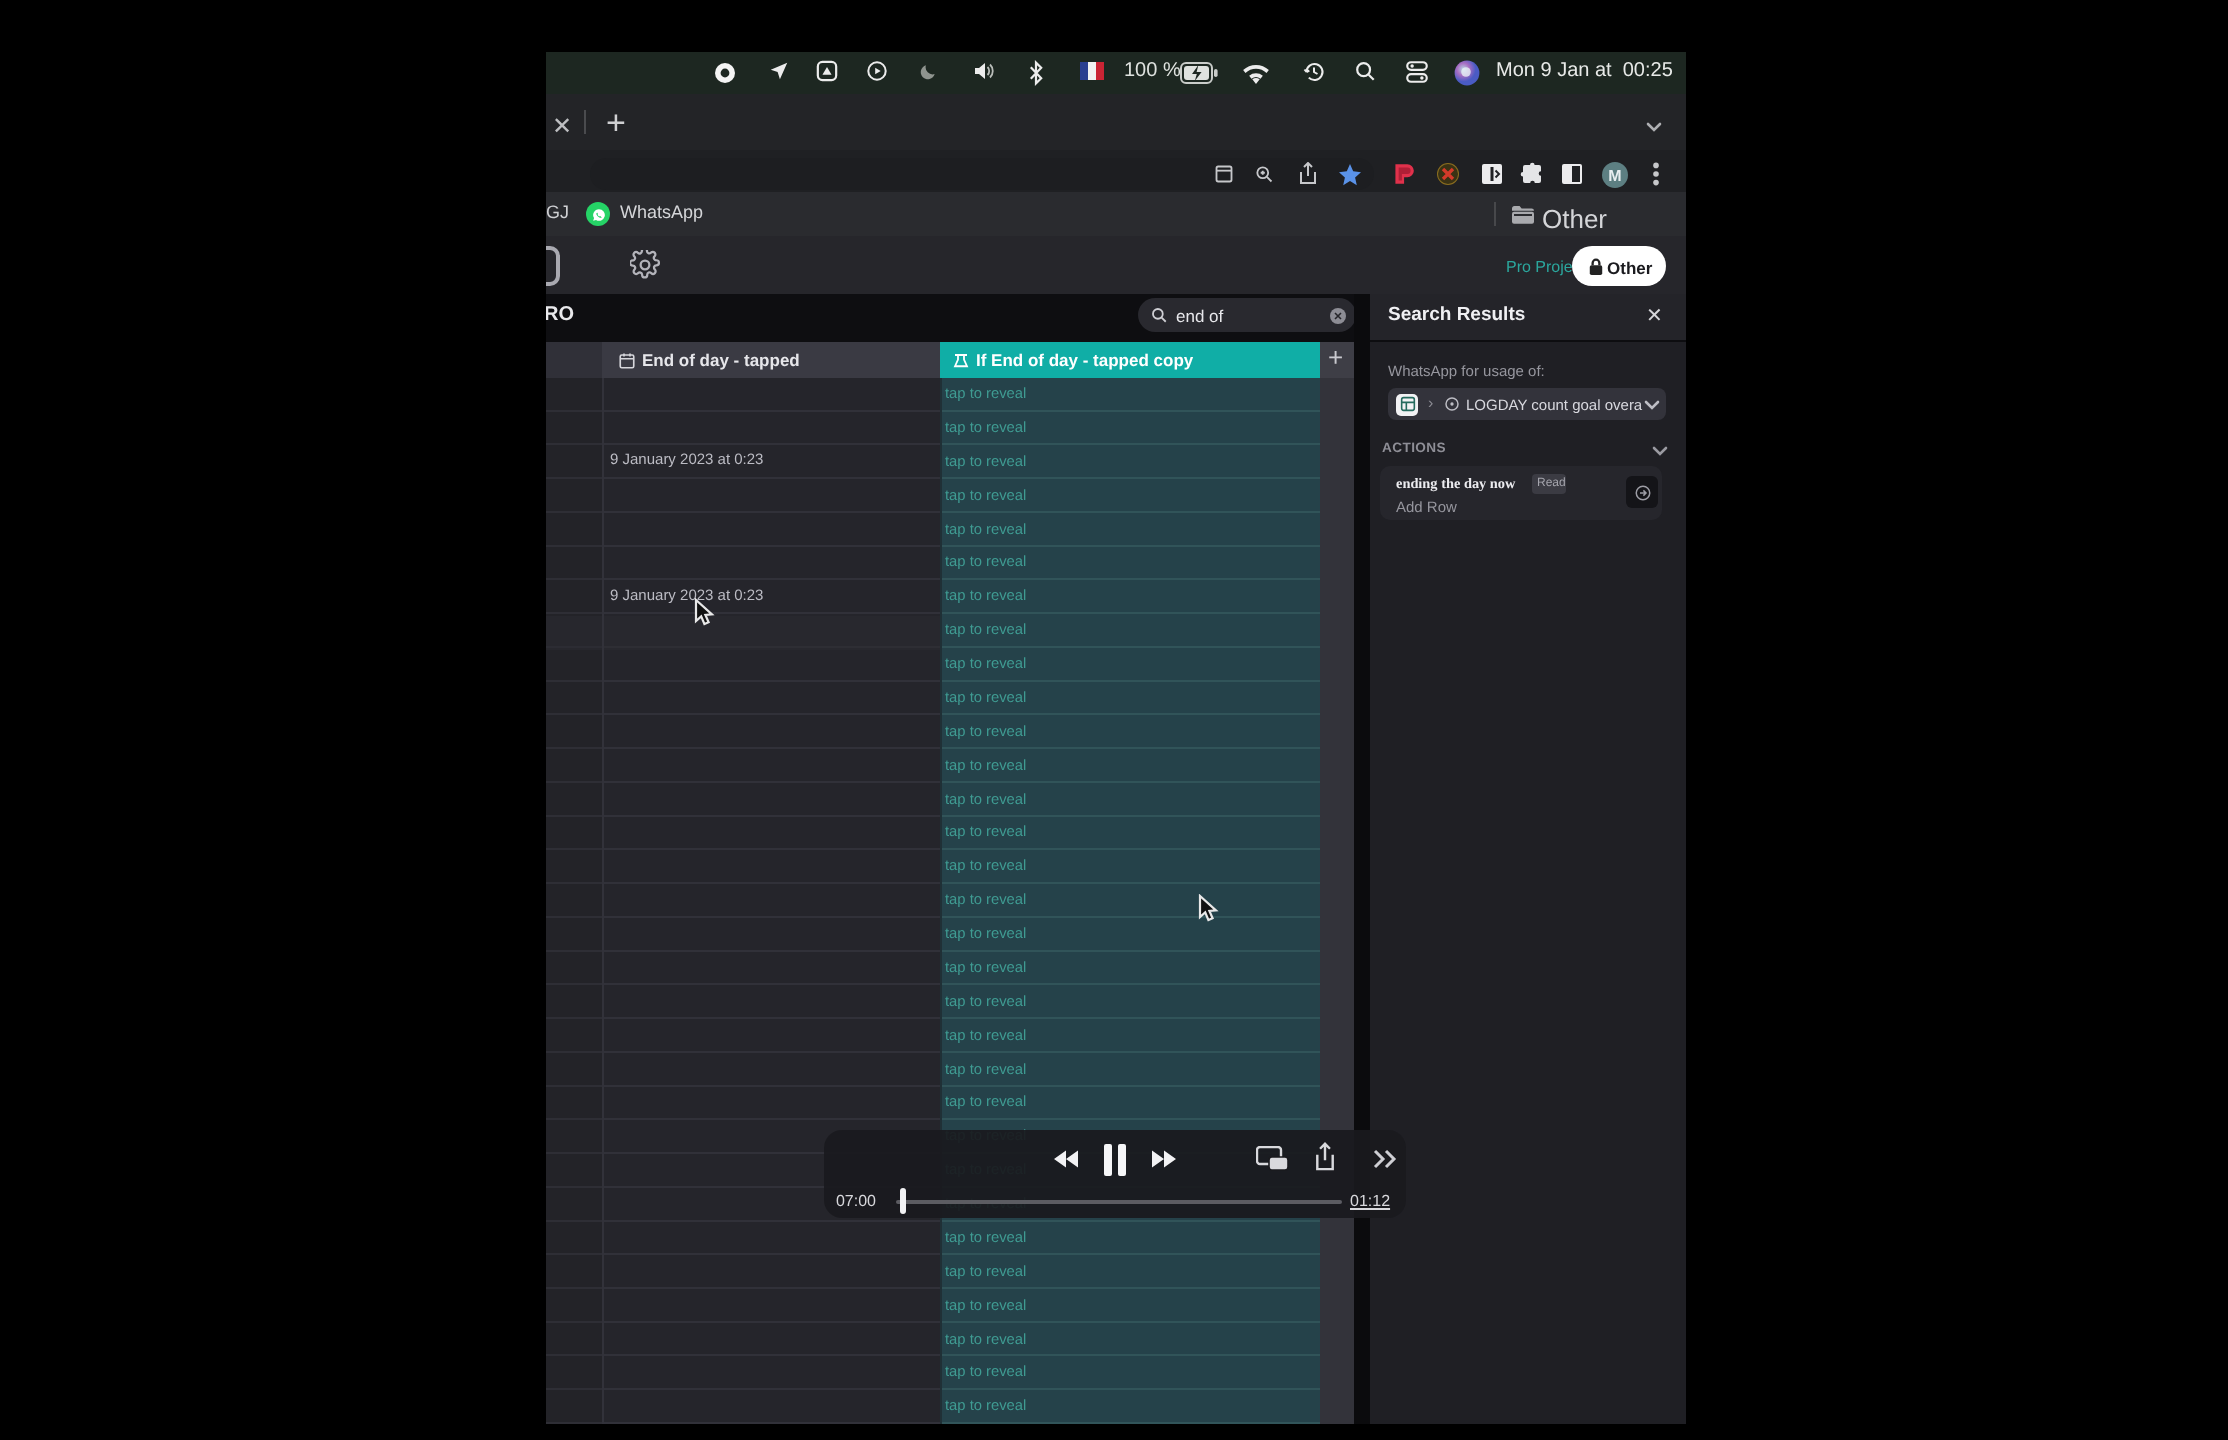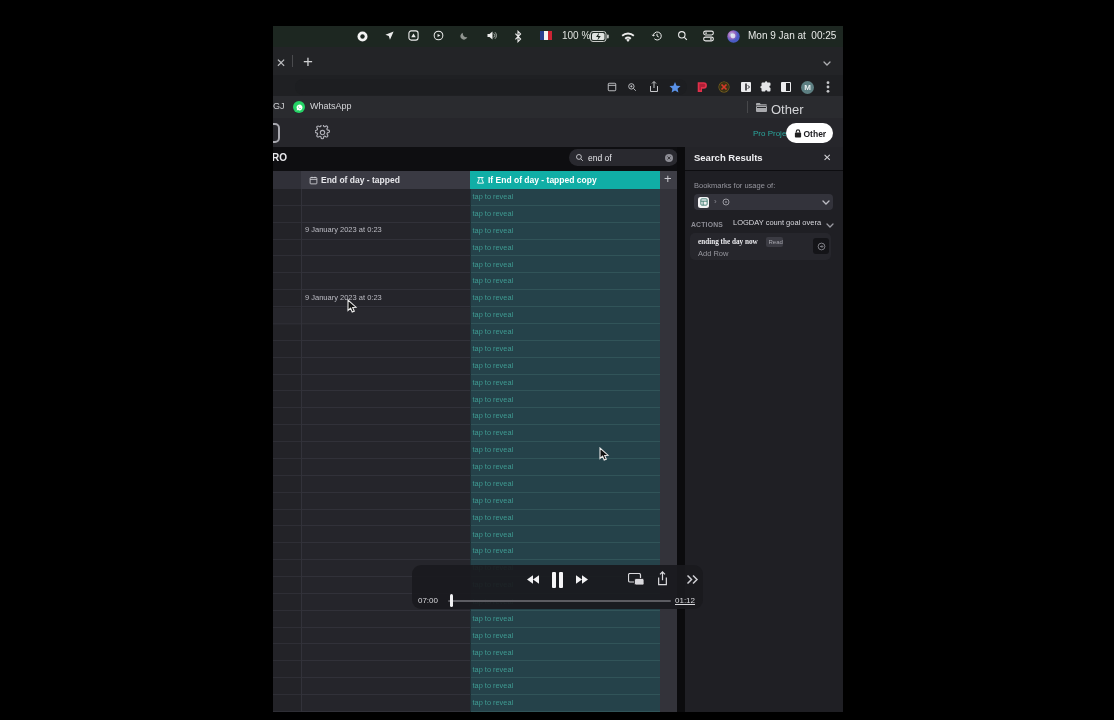--- a/index.html
+++ b/index.html
@@ -286,37 +286,37 @@
   <div class="abs" style="left:196.5px;top:163px;width:1.5px;height:523px;background:#203036;"></div>
 
   <div class="abs" style="left:404px;top:121px;width:8px;height:565px;background:#0b0b0d;"></div>
 
   <div class="abs" style="left:412px;top:121px;width:158px;height:565px;background:#1f1f24;"></div>
   <div class="abs" style="left:412px;top:121px;width:158px;height:24px;background:#242429;"></div>
   <div class="abs" style="left:412px;top:144px;width:158px;height:1px;background:#0d0d10;"></div>
   <div class="abs" style="left:421px;top:126px;font-size:9.5px;font-weight:bold;color:#f0f0f3;">Search Results</div>
   <div class="abs" style="left:550px;top:126px;font-size:10px;color:#d6d6da;">✕</div>
 
-  <div class="abs" style="left:421px;top:155px;font-size:7.5px;color:#96969e;">Bookmarks for usage of:</div>
+  <div class="abs" style="left:421px;top:155px;font-size:7.5px;color:#96969e;">WhatsApp for usage of:</div>
   <div class="abs" style="left:421px;top:168px;width:139px;height:16px;background:#33333b;border-radius:4px;"></div>
   <div class="abs" style="left:425px;top:170.5px;width:11px;height:11px;background:#f2f2f4;border-radius:2.5px;"></div>
   <div class="abs" style="left:426.5px;top:172px;width:8px;height:8px;">
     <svg width="8" height="8" viewBox="0 0 24 24" fill="none" stroke="#256b5e" stroke-width="2.4">
           <rect x="2.5" y="2.5" width="19" height="19" rx="3"></rect>
           <path d="M2.5 9.5h19M9.5 9.5v12"></path>
         </svg>
   </div>
   <div class="abs" style="left:441px;top:171px;font-size:8px;color:#8b8b93;">›</div>
   <div class="abs" style="left:448.5px;top:172px;width:8px;height:8px;">
     <svg width="8" height="8" viewBox="0 0 24 24" fill="none" stroke="#bdbdc4" stroke-width="2.2">
           <circle cx="12" cy="12" r="9"></circle>
           <circle cx="12" cy="12" r="2.5" fill="#bdbdc4" stroke="none"></circle>
         </svg>
   </div>
-  <div class="abs" style="left:460px;top:171.5px;font-size:7.5px;font-weight:500;color:#d8d8de;margin-top:20px;">LOGDAY count goal overa</div>
+  <div class="abs" style="left:460px;top:171.5px;font-size:7.5px;font-weight:500;color:#d8d8de;">LOGDAY count goal overa</div>
   <div class="abs" style="left:549px;top:174px;">
         <svg width="8" height="5" viewBox="0 0 8 5">
           <path d="M1 1l3 3 3-3" fill="none" stroke="#bdbdc4" stroke-width="1.3" stroke-linecap="round"></path>
         </svg>
       </div>
 
   <div class="abs" style="left:418px;top:194.5px;font-size:6.8px;font-weight:bold;letter-spacing:.2px;color:#8e8e96;">ACTIONS</div>
   <div class="abs" style="left:553px;top:196.5px;">
         <svg width="8" height="5" viewBox="0 0 8 5">
           <path d="M1 1l3 3 3-3" fill="none" stroke="#9a9aa1" stroke-width="1.3" stroke-linecap="round"></path>

